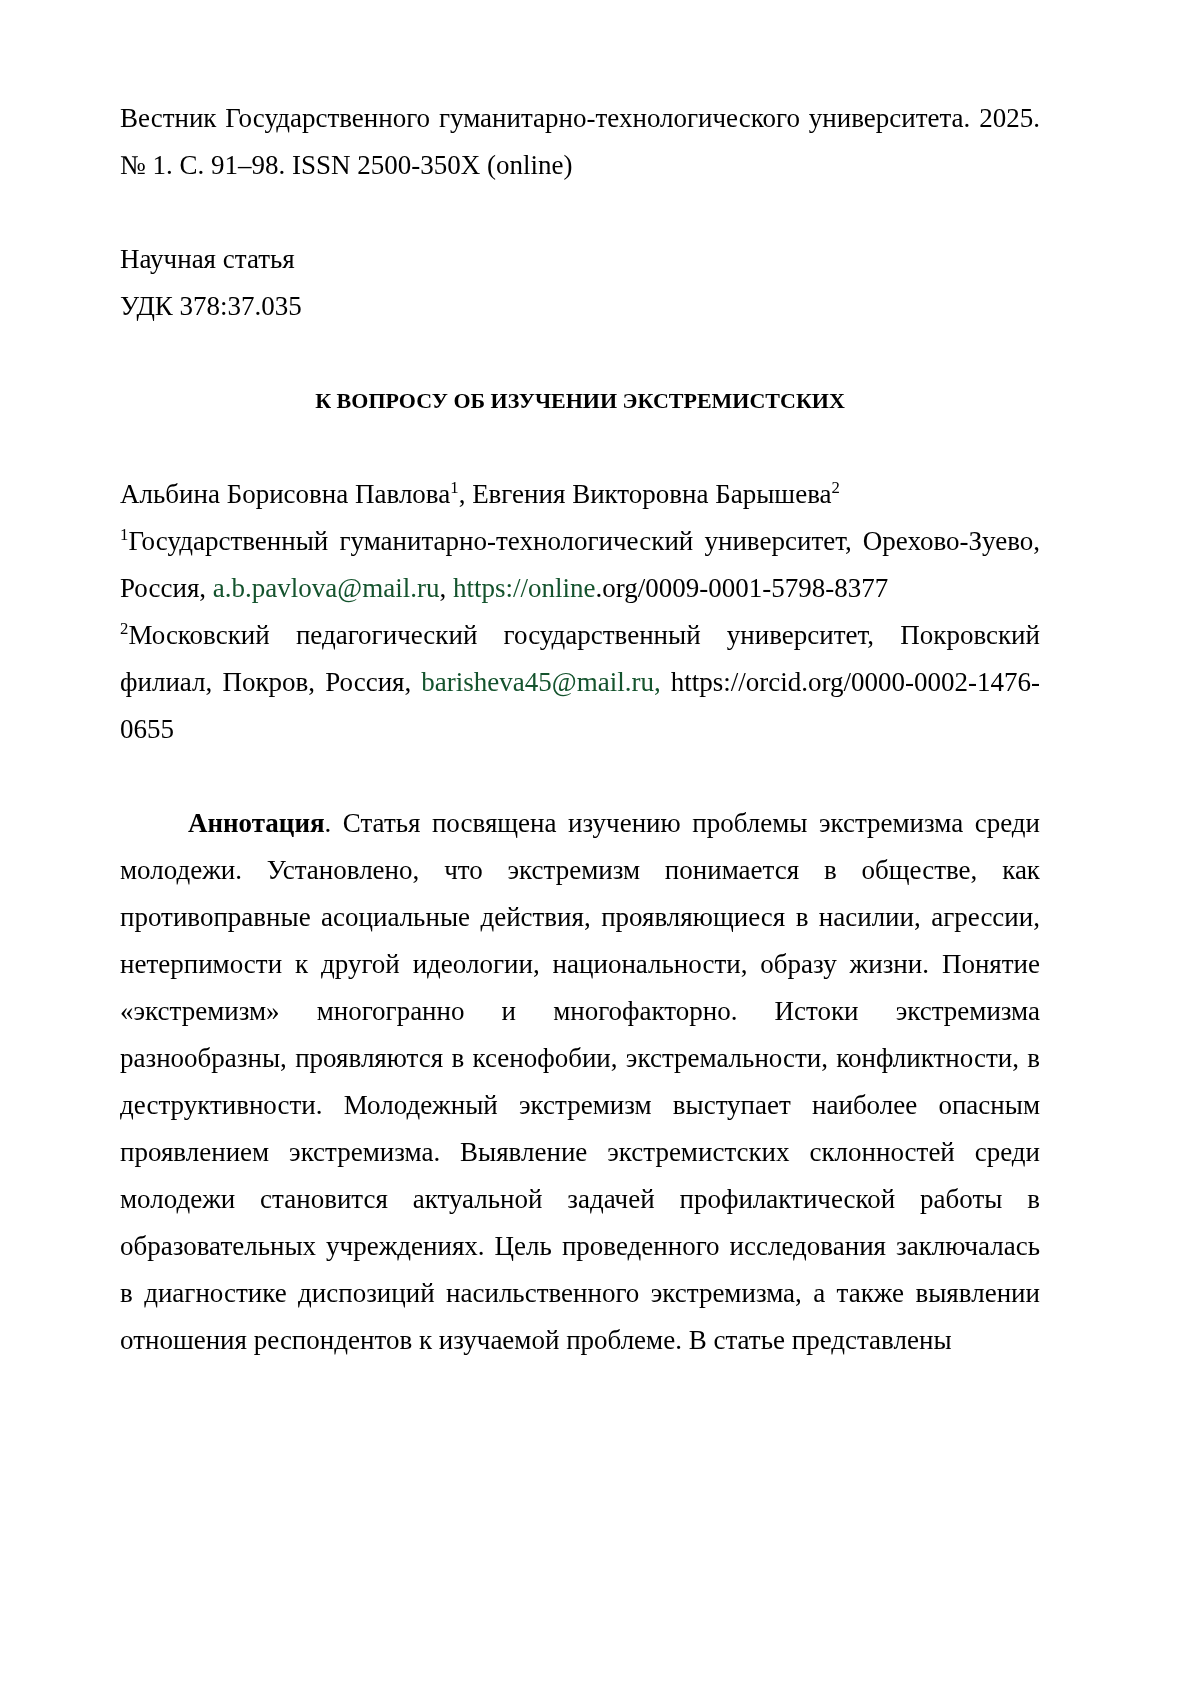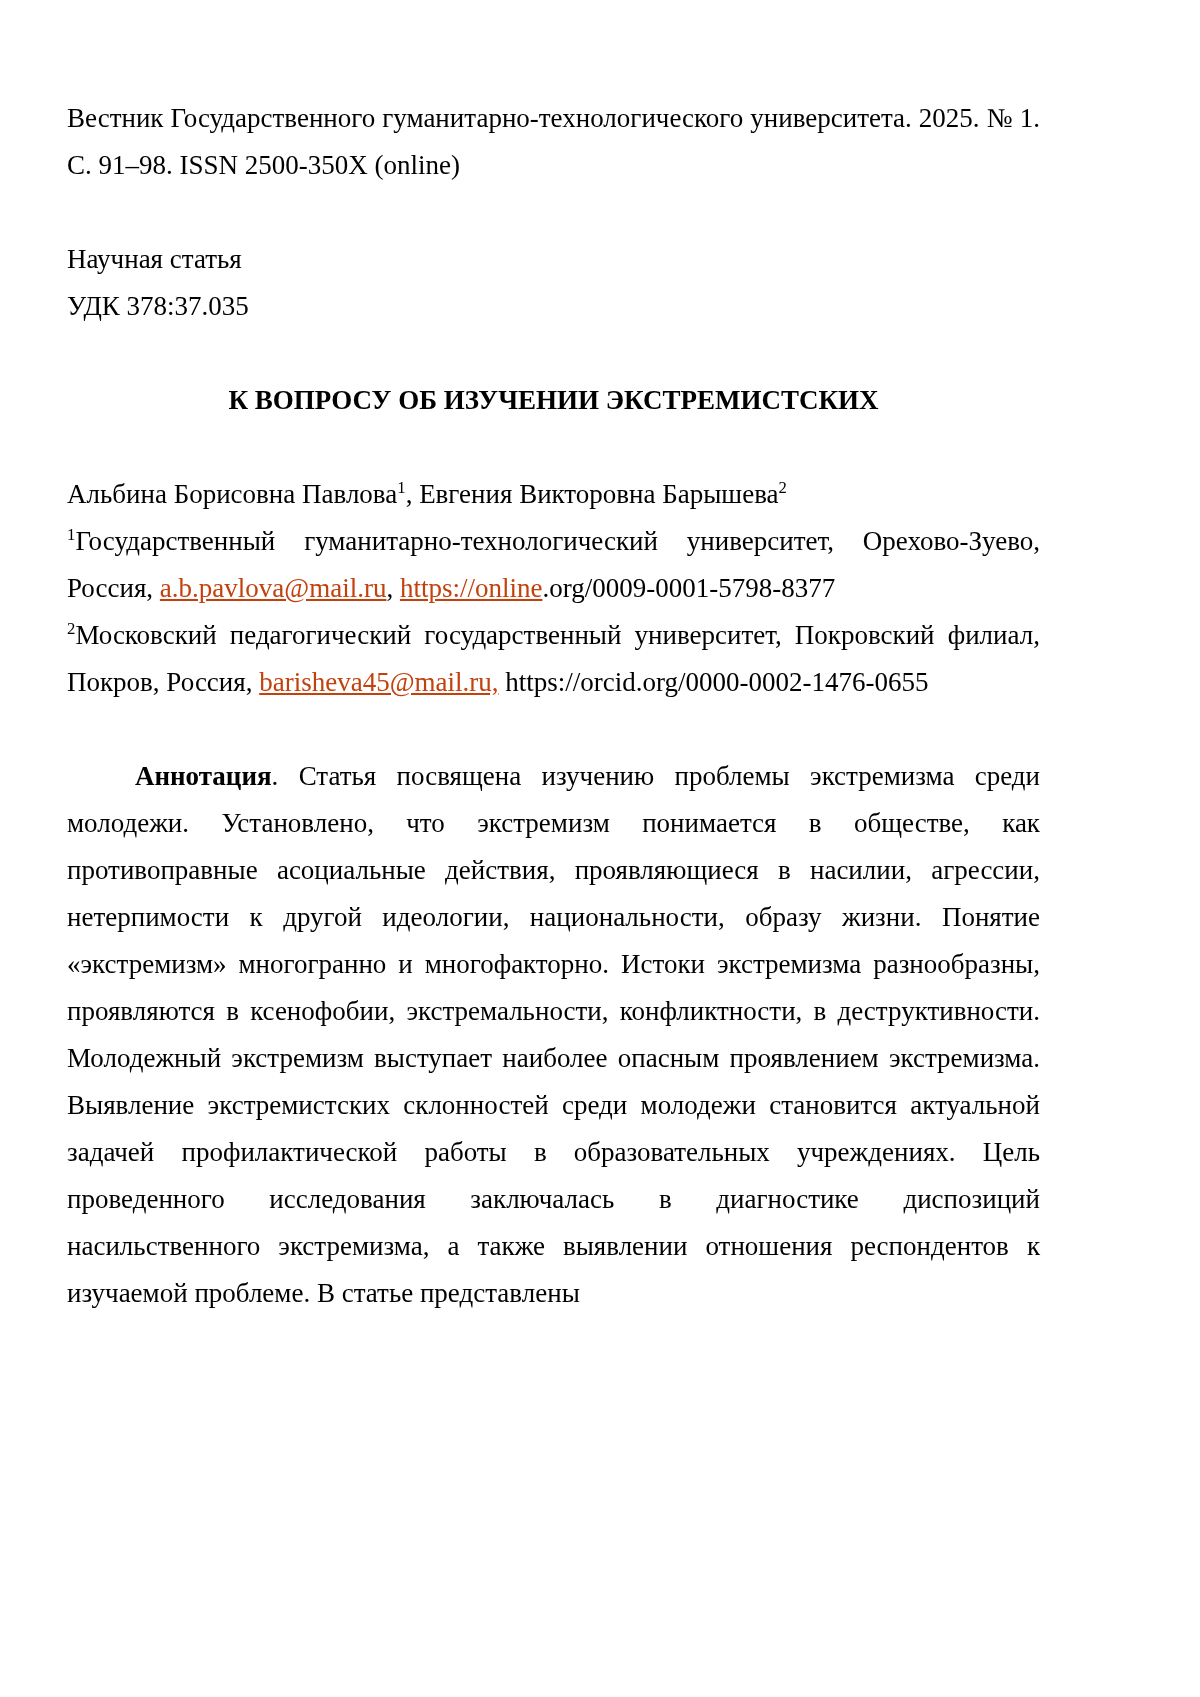--- a/index.html
+++ b/index.html
@@ -6,57 +6,56 @@
     margin: 0;
     padding: 0;
     background: #ffffff;
   }
   .page {
     position: relative;
     width: 1200px;
     height: 1697px;
     box-sizing: border-box;
     margin: 0 auto;
-    padding: 95px 160px 0 67px;
+    padding: 95px 160px 0 120px;
     background: #ffffff;
     color: #000000;
     font-family: "Liberation Serif", "DejaVu Serif", serif;
     font-size: 27px;
     line-height: 47px;
     overflow: hidden;
   }
   p {
     margin: 0;
   }
   .just {
     text-align: justify;
     text-justify: inter-word;
   }
   .spacer {
     height: 47px;
   }
   .title {
     margin: 0;
-    font-size: 27px;
+    font-size: 22px;
     line-height: 47px;
     font-weight: bold;
     text-align: center;
   }
   .authors {
     font-weight: normal;
     text-align: left;
   }
   sup {
     font-size: 0.62em;
     line-height: 0;
     vertical-align: super;
   }
   a.link {
-    color: #c2410c;
-    text-decoration: underline;
+    color: #14532d;
     cursor: pointer;
   }
   .abstract {
     text-indent: 68px;
   }
   .abstract-label {
     font-weight: bold;
   }
 </style>
 </head>

